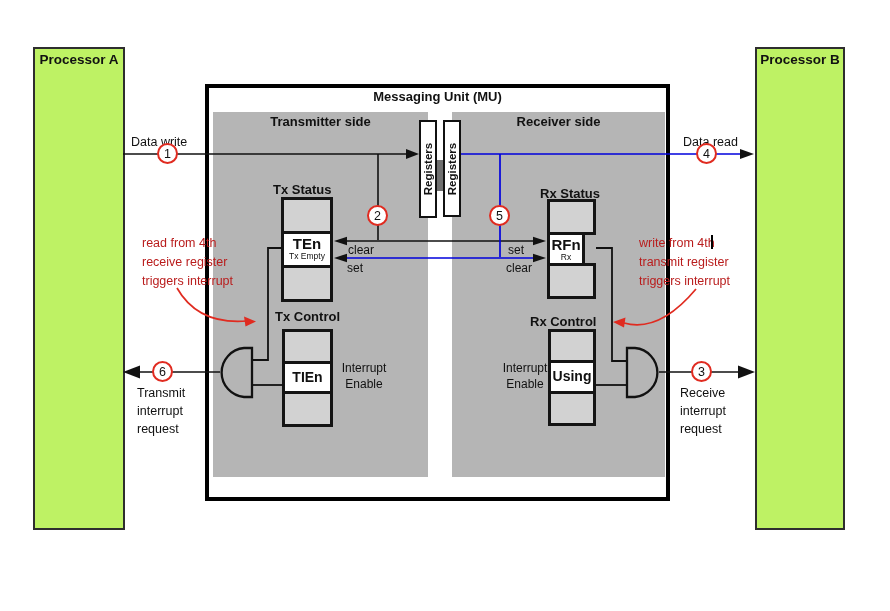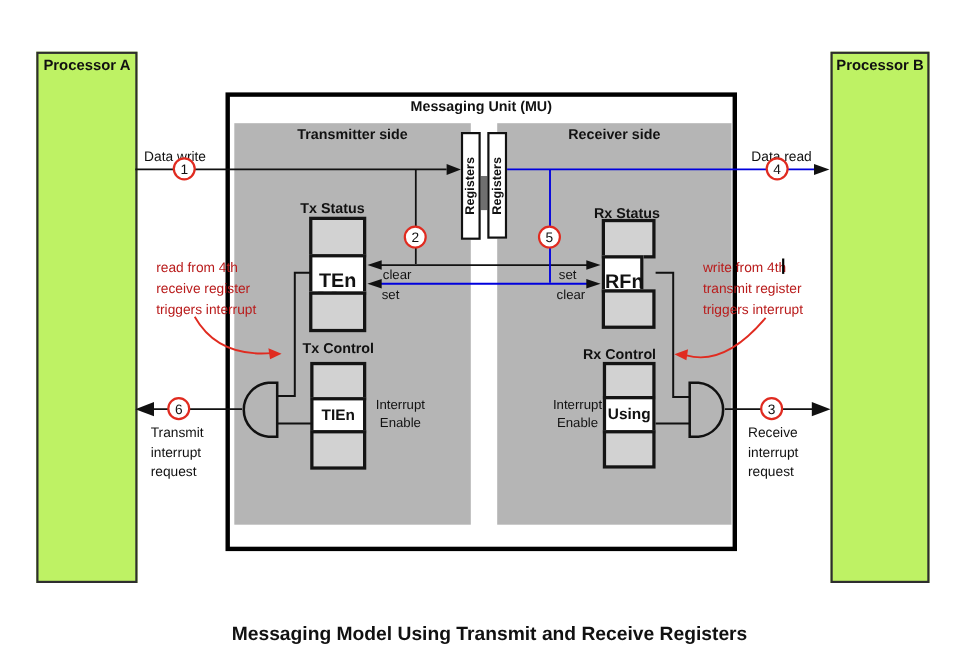--- a/index.html
+++ b/index.html
@@ -8,21 +8,21 @@
   .abs{position:absolute;}
   .proc{background:#bef264;border:2px solid #2e2e2e;box-sizing:border-box;}
   .proc-label{font-weight:bold;font-size:13.5px;text-align:center;padding-top:3px;}
   .mu{border:4px solid #000;background:#fff;box-sizing:border-box;}
   .mu-title{font-weight:bold;font-size:13px;text-align:center;}
   .panel{background:var(--panel-gray);}
   .panel-title{font-weight:bold;font-size:13px;text-align:center;}
   .section-title{font-weight:bold;font-size:13px;white-space:nowrap;}
   .stack-cell{border:3px solid #141414;background:#d2d2d2;box-sizing:border-box;}
   .stack-cell.white{background:#fff;}
-  .reg-main{font-weight:bold;font-size:18px;text-align:center;line-height:15px;margin-top:14px;}
+  .reg-main{font-weight:bold;font-size:15px;text-align:center;line-height:15px;margin-top:2px;}
   .reg-sub{font-size:8.5px;text-align:center;line-height:10px;}
   .reg-solo{font-weight:bold;font-size:14px;text-align:center;line-height:27px;}
   .regfile{background:#fff;border:2px solid #111;box-sizing:border-box;
            display:flex;align-items:center;justify-content:center;}
   .regfile span{transform:rotate(-90deg);font-weight:bold;font-size:11.5px;white-space:nowrap;}
   .connector{background:#6f6f6f;}
   .step{width:21px;height:21px;box-sizing:border-box;border:2px solid var(--accent-red);
         border-radius:50%;background:#fff;font-size:12.5px;display:flex;align-items:center;
         justify-content:center;z-index:6;}
   .lbl{font-size:12.5px;white-space:nowrap;}
@@ -170,15 +170,14 @@
     <div>Transmit</div>
     <div>interrupt</div>
     <div>request</div>
   </div>
   <div class="abs req z4" style="left:680px;top:384px;">
     <div>Receive</div>
     <div>interrupt</div>
     <div>request</div>
   </div>
 
-  <div class="abs caption">Messaging Model Using Transmit and Receive Registers</div>
 
 </div>
 
 </body></html>

